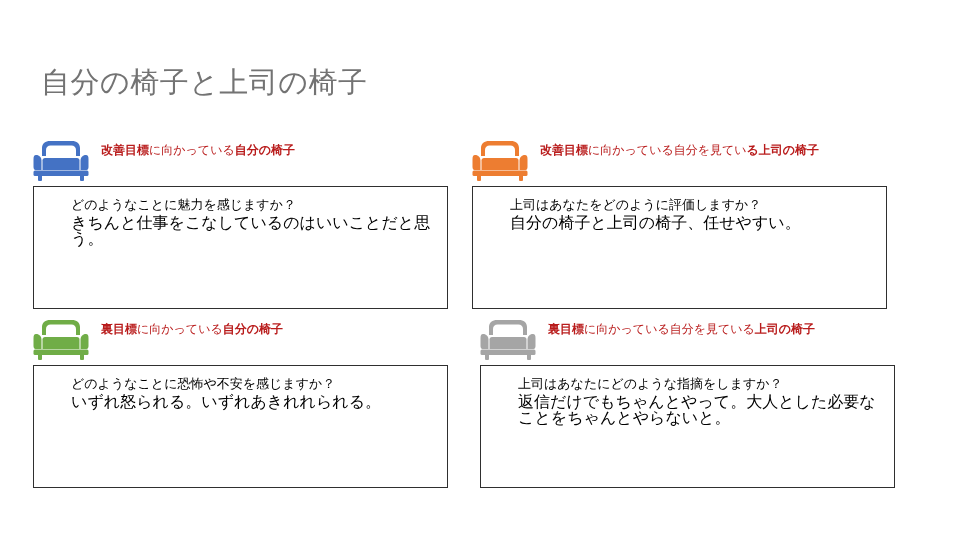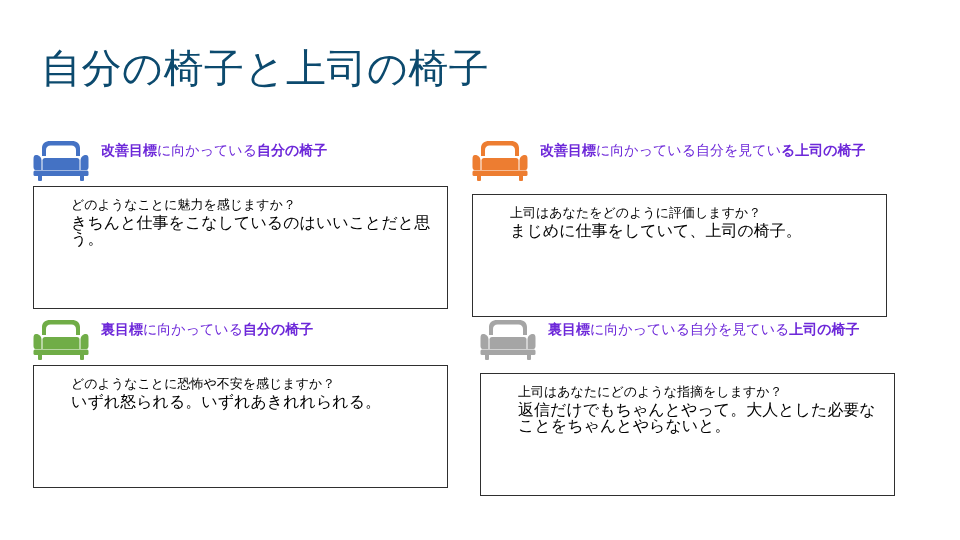--- a/index.html
+++ b/index.html
@@ -22,27 +22,27 @@
     top: 0;
     width: 960px;
     height: 540px;
     background: #ffffff;
   }
 
   
   .slide-title {
     position: absolute;
     left: 41px;
-    top: 46px;
+    top: 60px;
     width: 870px;
-    font-size: 40px;
+    font-size: 29px;
     line-height: 44px;
     font-weight: 400;
     letter-spacing: 0.5px;
-    color: #0c4a6e;
+    color: #737373;
     white-space: nowrap;
   }
 
   
   .quadrant {
     position: absolute;
   }
   .q-tl { left: 33px;  top: 138px; width: 415px; }
   .q-tr { left: 472px; top: 138px; width: 415px; }
   .q-bl { left: 33px;  top: 317px; width: 415px; }
@@ -59,24 +59,24 @@
     position: absolute;
     left: 0;
     top: 2px;
     width: 56px;
     height: 42px;
     display: block;
   }
 
   .q-head-text {
     display: block;
-    font-size: 14px;
+    font-size: 12px;
     line-height: 21px;
     font-weight: 700;
-    color: #6d28d9;
+    color: #b91c1c;
     padding-top: 2px;
   }
   .q-head-text .reg {
     font-weight: 400;
   }
 
   
   .answer-box {
     margin-top: 4px;
     border: 1.3px solid #2f2f2f;
@@ -96,21 +96,21 @@
   .q-answer {
     font-size: 16px;
     line-height: 16px;
     color: #000000;
     margin: 0;
     font-weight: 400;
   }
 
   
   .q-tr .answer-box,
-  .q-br .answer-box { margin-top: 12px; }
+  .q-br .answer-box { margin-top: 4px; }
 </style>
 </head>
 <body>
 
 <div class="slide">
 
   <div class="slide-title">自分の椅子と上司の椅子</div>
 
   <div class="quadrant q-tl">
     <div class="q-head">
@@ -147,21 +147,21 @@
           <rect x="5" y="35" width="4" height="6" rx="1"></rect>
           <rect x="47" y="35" width="4" height="6" rx="1"></rect>
         </g>
       </svg>
       <span class="q-head-text">
         <span>改善目標</span><span class="reg">に向かっている自分を見てい</span><span>る上司の椅子</span>
       </span>
     </div>
     <div class="answer-box box-tall">
       <p class="q-question">上司はあなたをどのように評価しますか？</p>
-      <p class="q-answer">まじめに仕事をしていて、上司の椅子。</p>
+      <p class="q-answer">自分の椅子と上司の椅子、任せやすい。</p>
     </div>
   </div>
 
   <div class="quadrant q-bl">
     <div class="q-head">
       <svg class="sofa-icon" viewBox="0 0 56 42">
         <g fill="#70AD47">
           <path d="M9 8 C9 3.5 12.5 1 17 1 L39 1 C43.5 1 47 3.5 47 8 L47 16 L43 16 L43 10 C43 7 41 5.5 38.5 5.5 L17.5 5.5 C15 5.5 13 7 13 10 L13 16 L9 16 Z"></path>
           <path d="M3 15 C6.5 15 8.5 17.5 8.5 21 L8.5 30 L2.5 30 C1 30 0.5 28.5 0.5 27 L0.5 19 C0.5 16.5 1.2 15 3 15 Z"></path>
           <path d="M53 15 C54.8 15 55.5 16.5 55.5 19 L55.5 27 C55.5 28.5 55 30 53.5 30 L47.5 30 L47.5 21 C47.5 17.5 49.5 15 53 15 Z"></path>

